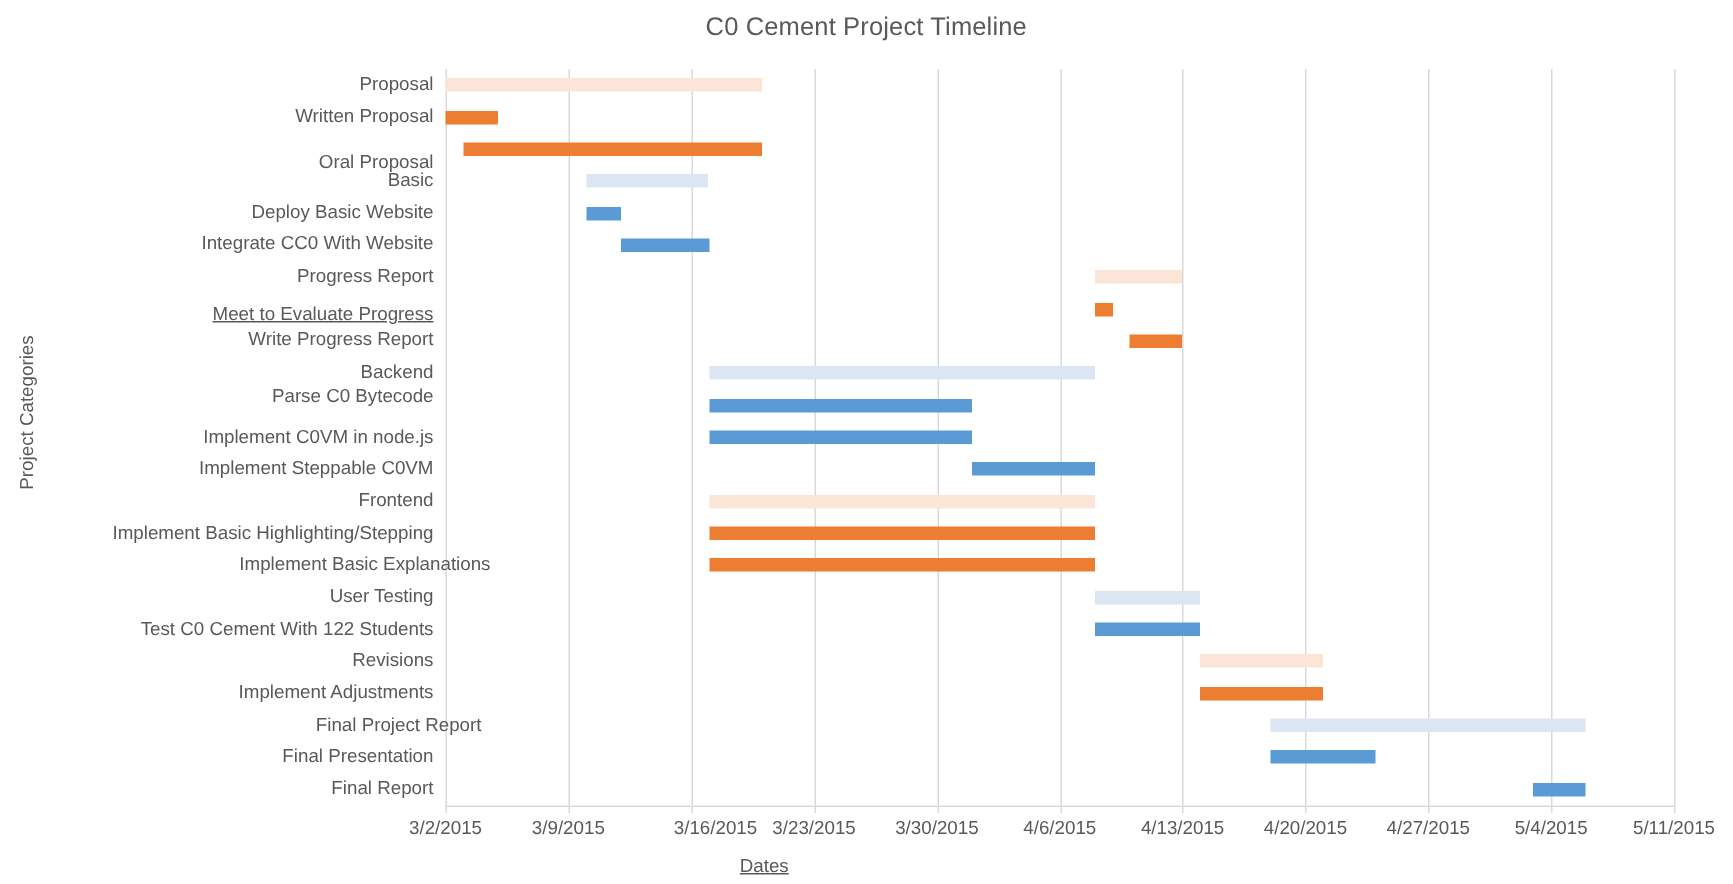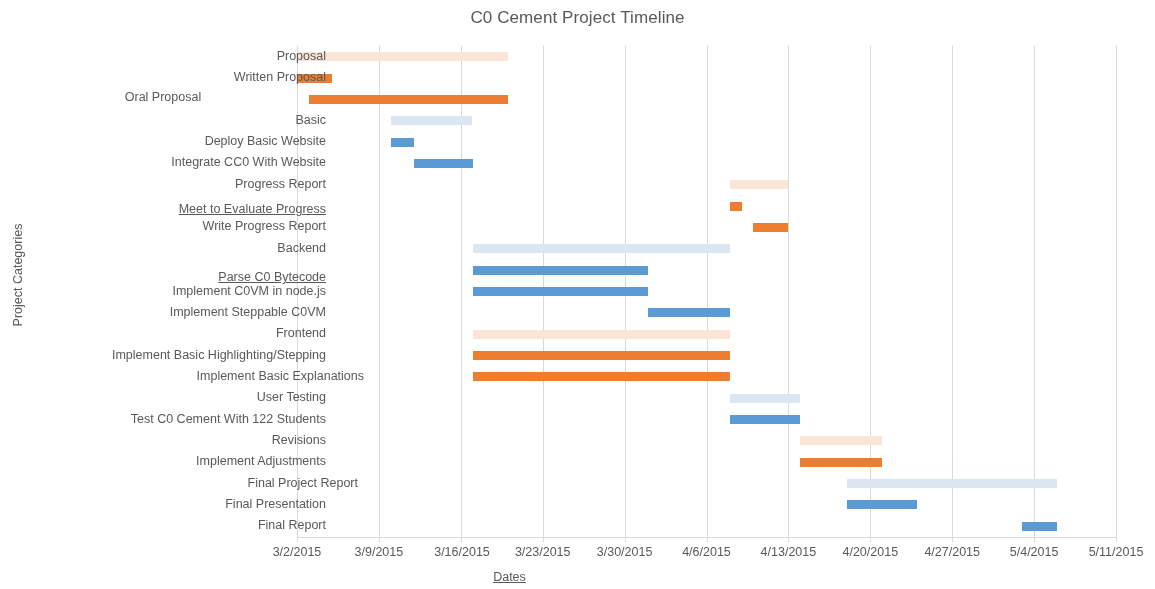--- a/index.html
+++ b/index.html
@@ -79,21 +79,21 @@
     position: absolute;
     left: 0;
     top: 0;
     width: 1155px;
     height: 589px;
     pointer-events: none;
   }
   .cat-label-inner {
     position: absolute;
     left: 0;
-    width: 326px;
+    width: 289px;
     text-align: right;
     font-size: 12.5px;
     color: #595959;
     white-space: nowrap;
   }
   .bar {
     position: absolute;
     height: 9px;
     border-radius: 0;
   }
@@ -158,29 +158,29 @@
       <div class="bar" title="Final Project Report" style="left: 549.9px; width: 210.6px; top: 433.13px; background: rgb(220, 230, 242);"></div>
       <div class="bar" title="Final Presentation" style="left: 549.9px; width: 70.2px; top: 454.478px; background: rgb(91, 155, 213);"></div>
       <div class="bar" title="Final Report" style="left: 725.4px; width: 35.1px; top: 475.826px; background: rgb(91, 155, 213);"></div>
     </div>
 
   <div id="axis-line"></div>
 
   <div class="cat-label-wrap">
       <div class="cat-label-inner" style="top: 48.6739px;">Proposal</div>
       <div class="cat-label-inner" style="top: 70.0217px;">Written Proposal</div>
-      <div class="cat-label-inner" style="top: 90px; text-align: center;">Oral Proposal</div>
+      <div class="cat-label-inner" style="top: 101px;">Oral Proposal</div>
       <div class="cat-label-inner" style="top: 112.717px;">Basic</div>
       <div class="cat-label-inner" style="top: 134.065px;">Deploy Basic Website</div>
       <div class="cat-label-inner" style="top: 155.413px;">Integrate CC0 With Website</div>
       <div class="cat-label-inner" style="top: 176.761px;">Progress Report</div>
       <div class="cat-label-inner" style="top: 202px; text-decoration: underline;">Meet to Evaluate Progress</div>
       <div class="cat-label-inner" style="top: 219.457px;">Write Progress Report</div>
       <div class="cat-label-inner" style="top: 240.804px;">Backend</div>
-      <div class="cat-label-inner" style="top: 270px; text-decoration: underline;">Parse C0 Bytecode</div>
+      <div class="cat-label-inner" style="top: 257px;">Parse C0 Bytecode</div>
       <div class="cat-label-inner" style="top: 283.5px;">Implement C0VM in node.js</div>
       <div class="cat-label-inner" style="top: 304.848px;">Implement Steppable C0VM</div>
       <div class="cat-label-inner" style="top: 326.196px;">Frontend</div>
       <div class="cat-label-inner" style="top: 347.543px;">Implement Basic Highlighting/Stepping</div>
       <div class="cat-label-inner" style="top: 368.891px; padding-left: 38px;">Implement Basic Explanations</div>
       <div class="cat-label-inner" style="top: 390.239px;">User Testing</div>
       <div class="cat-label-inner" style="top: 411.587px;">Test C0 Cement With 122 Students</div>
       <div class="cat-label-inner" style="top: 432.935px;">Revisions</div>
       <div class="cat-label-inner" style="top: 454.283px;">Implement Adjustments</div>
       <div class="cat-label-inner" style="top: 475.63px; padding-left: 32px;">Final Project Report</div>
@@ -188,21 +188,21 @@
       <div class="cat-label-inner" style="top: 518.326px;">Final Report</div>
     </div>
 
   <div id="x-axis-title">Dates</div>
 
 <div class="tick-mark" style="left: 297px;"></div>
     <div class="tick-label" style="left: 297px;">3/2/2015</div>
     <div class="tick-mark" style="left: 378.9px;"></div>
     <div class="tick-label" style="left: 378.9px;">3/9/2015</div>
     <div class="tick-mark" style="left: 460.8px;"></div>
-    <div class="tick-label" style="left: 462px;">3/16/2015</div>
+    <div class="tick-label" style="left: 477px;">3/16/2015</div>
     <div class="tick-mark" style="left: 542.7px;"></div>
     <div class="tick-label" style="left: 542.7px;">3/23/2015</div>
     <div class="tick-mark" style="left: 624.6px;"></div>
     <div class="tick-label" style="left: 624.6px;">3/30/2015</div>
     <div class="tick-mark" style="left: 706.5px;"></div>
     <div class="tick-label" style="left: 706.5px;">4/6/2015</div>
     <div class="tick-mark" style="left: 788.4px;"></div>
     <div class="tick-label" style="left: 788.4px;">4/13/2015</div>
     <div class="tick-mark" style="left: 870.3px;"></div>
     <div class="tick-label" style="left: 870.3px;">4/20/2015</div>

